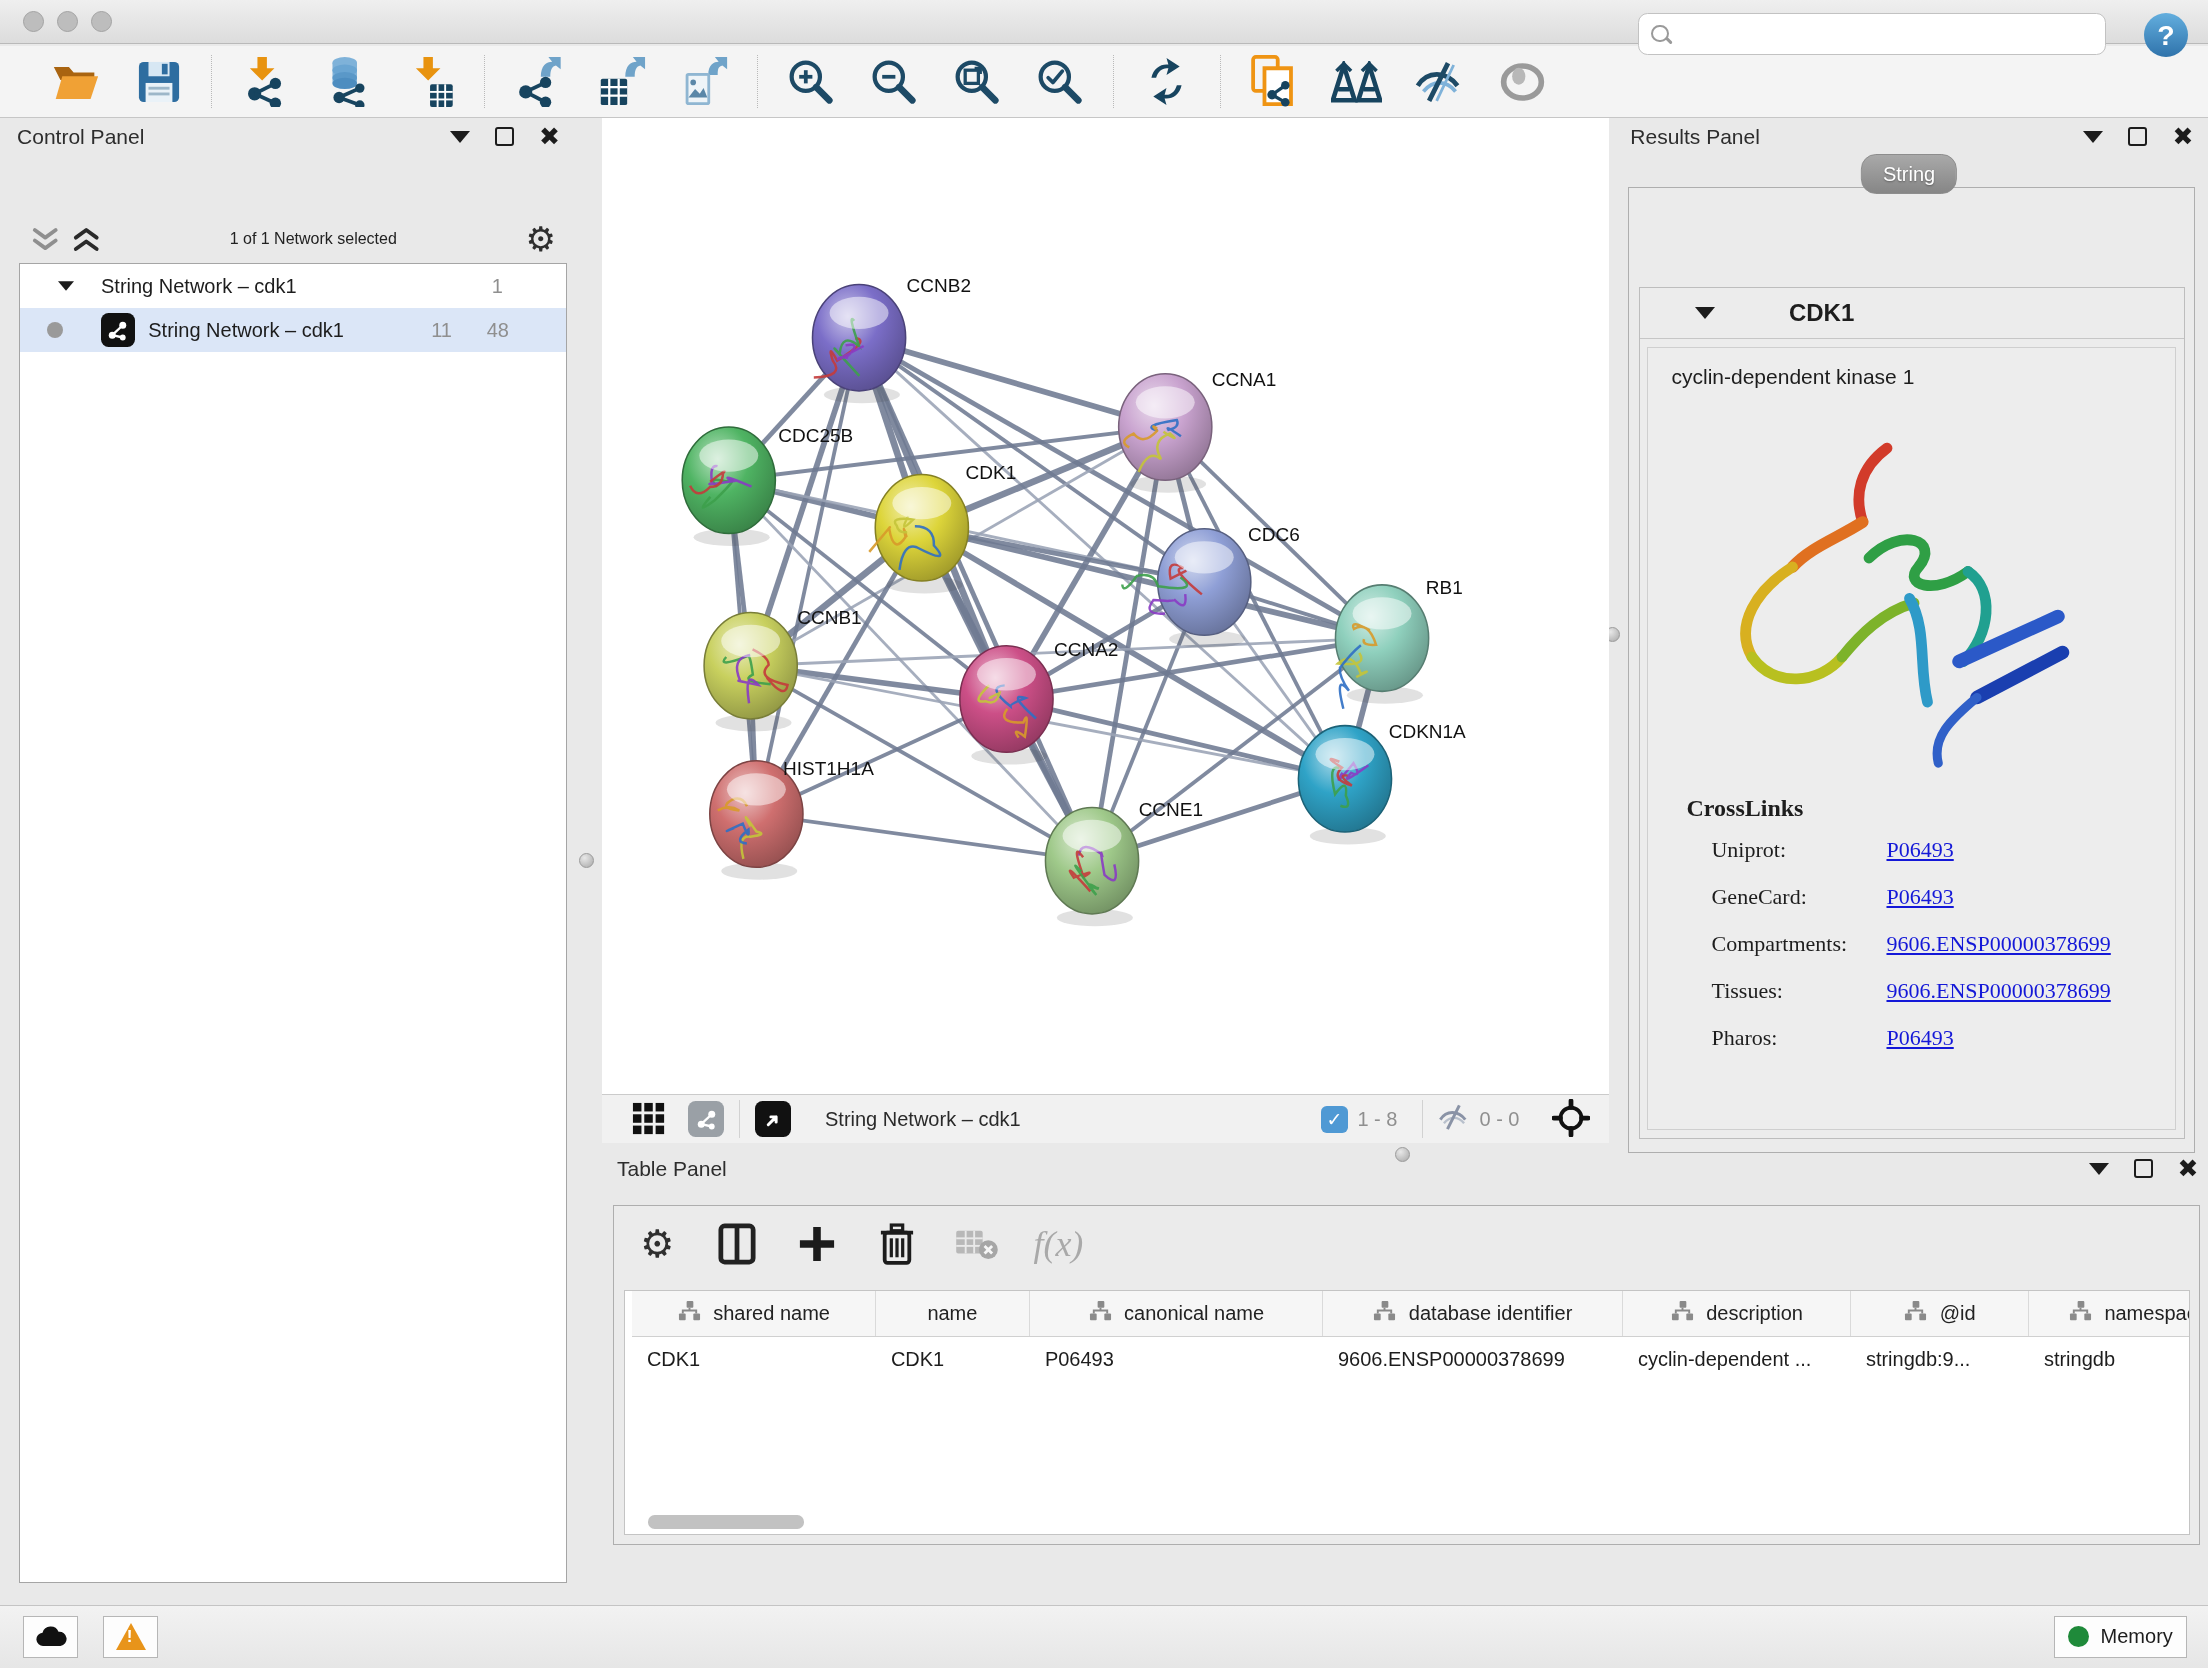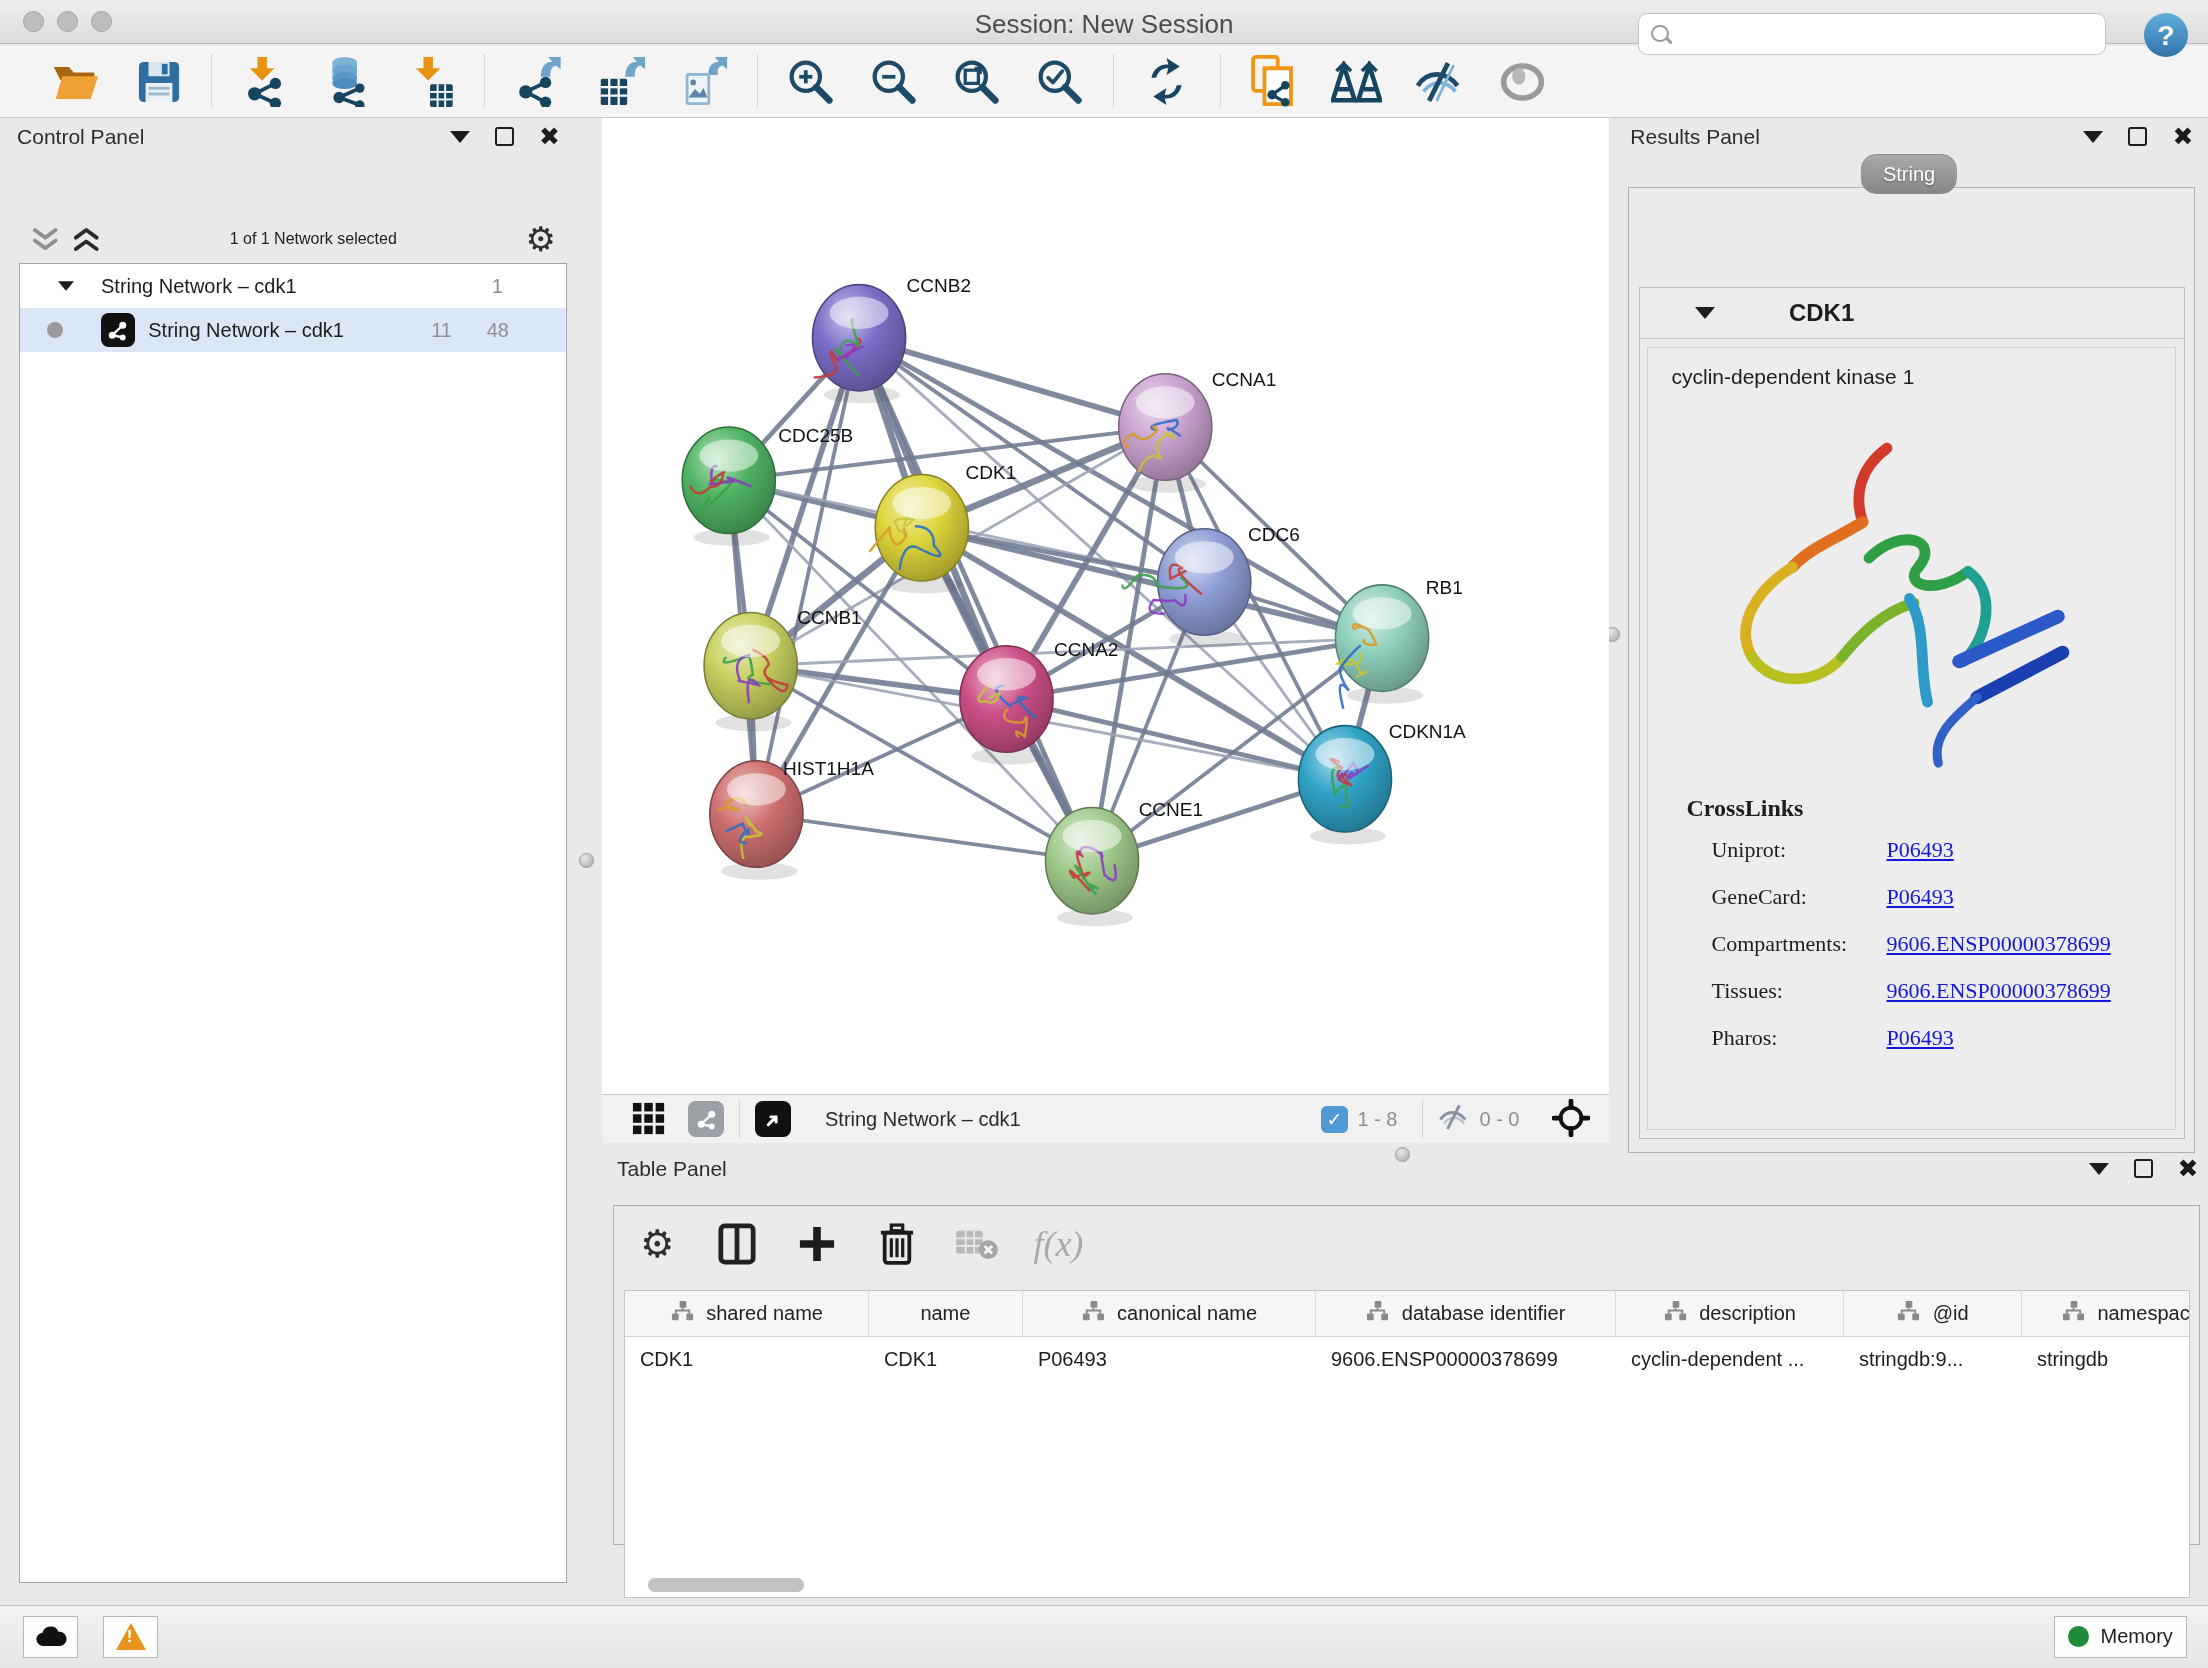--- a/index.html
+++ b/index.html
@@ -107,21 +107,21 @@
   .cl-row a { color:#1418d8; text-decoration:underline; }
 
   
   #table-panel { position:absolute; left:602px; top:1156px; width:1606px; height:450px; }
   #tp-header { position:absolute; left:15px; top:0; right:9.5px; display:flex; justify-content:space-between; align-items:center; }
   #tp-box { position:absolute; left:11.4px; top:49px; right:7.6px; height:340px; background:#ebebeb; border:1.9px solid #aeaeae; }
   #tp-toolbar { position:absolute; left:19px; top:7.6px; height:61px; display:flex; align-items:center; gap:32px; }
   .tp-icon { width:48px; height:48px; display:flex; align-items:center; justify-content:center; }
   .gear-glyph { font-size:38px; color:#2f2f2f; line-height:1; }
   .fx { font-family:"Liberation Serif","DejaVu Serif",serif; font-style:italic; font-size:36px; color:#a9a9a9; }
-  #tp-table { position:absolute; left:9.5px; top:84px; right:9.5px; height:308px; background:#fff; border:1px solid #c4c4c4; overflow:hidden; }
+  #tp-table { position:absolute; left:9.5px; top:84px; right:9.5px; height:245px; background:#fff; border:1px solid #c4c4c4; overflow:hidden;padding-left:7px; }
   #tp-thead { display:flex; height:46px; background:#f6f6f6; border-bottom:1.9px solid #d0d0d0; }
   .th { display:flex; align-items:center; justify-content:center; gap:11.4px; font-size:20px; color:#222;
     border-right:1px solid #dadada; flex:none; overflow:hidden; white-space:nowrap; }
   #tp-row { display:flex; height:44px; align-items:center; }
   .td { padding-left:15px; font-size:20px; flex:none; overflow:hidden; white-space:nowrap; }
   #tp-hscroll { position:absolute; left:11.4px; right:11.4px; bottom:3.8px; height:15px; }
   #tp-hscroll .thumb { width:156px; height:13.3px; border-radius:6.7px; background:#c2c2c2; margin-left:11.4px; }
   #tp-tabs { position:absolute; left:50%; transform:translateX(-50%); top:398px; }
   #tp-tabs .mac-tab { font-size:21px; height:42px; }
 
@@ -136,21 +136,20 @@
     border-bottom:27px solid #e8941a; position:relative; }
   .warn-tri::after { content:"!"; position:absolute; left:-3.8px; top:3.8px; color:#fff; font-weight:bold; font-size:17px; }
 </style>
 </head>
 <body>
 
 <div id="titlebar">
   <div class="traffic" style="left:23px"></div>
   <div class="traffic" style="left:57px"></div>
   <div class="traffic" style="left:91px"></div>
-  <div id="win-title">Session: New Session</div>
 </div>
 
 <div id="toolbar">
   <span class="tb-icon">
     <svg width="49" height="42" viewBox="0 0 52 44">
         <path d="M3 6h16l5 6h22v8H10z" fill="#a96410"></path>
         <path d="M5 40 L12 16 H50 L42 40 Z" fill="#f0a135"></path>
       </svg>
   </span>
   <span class="tb-icon">

